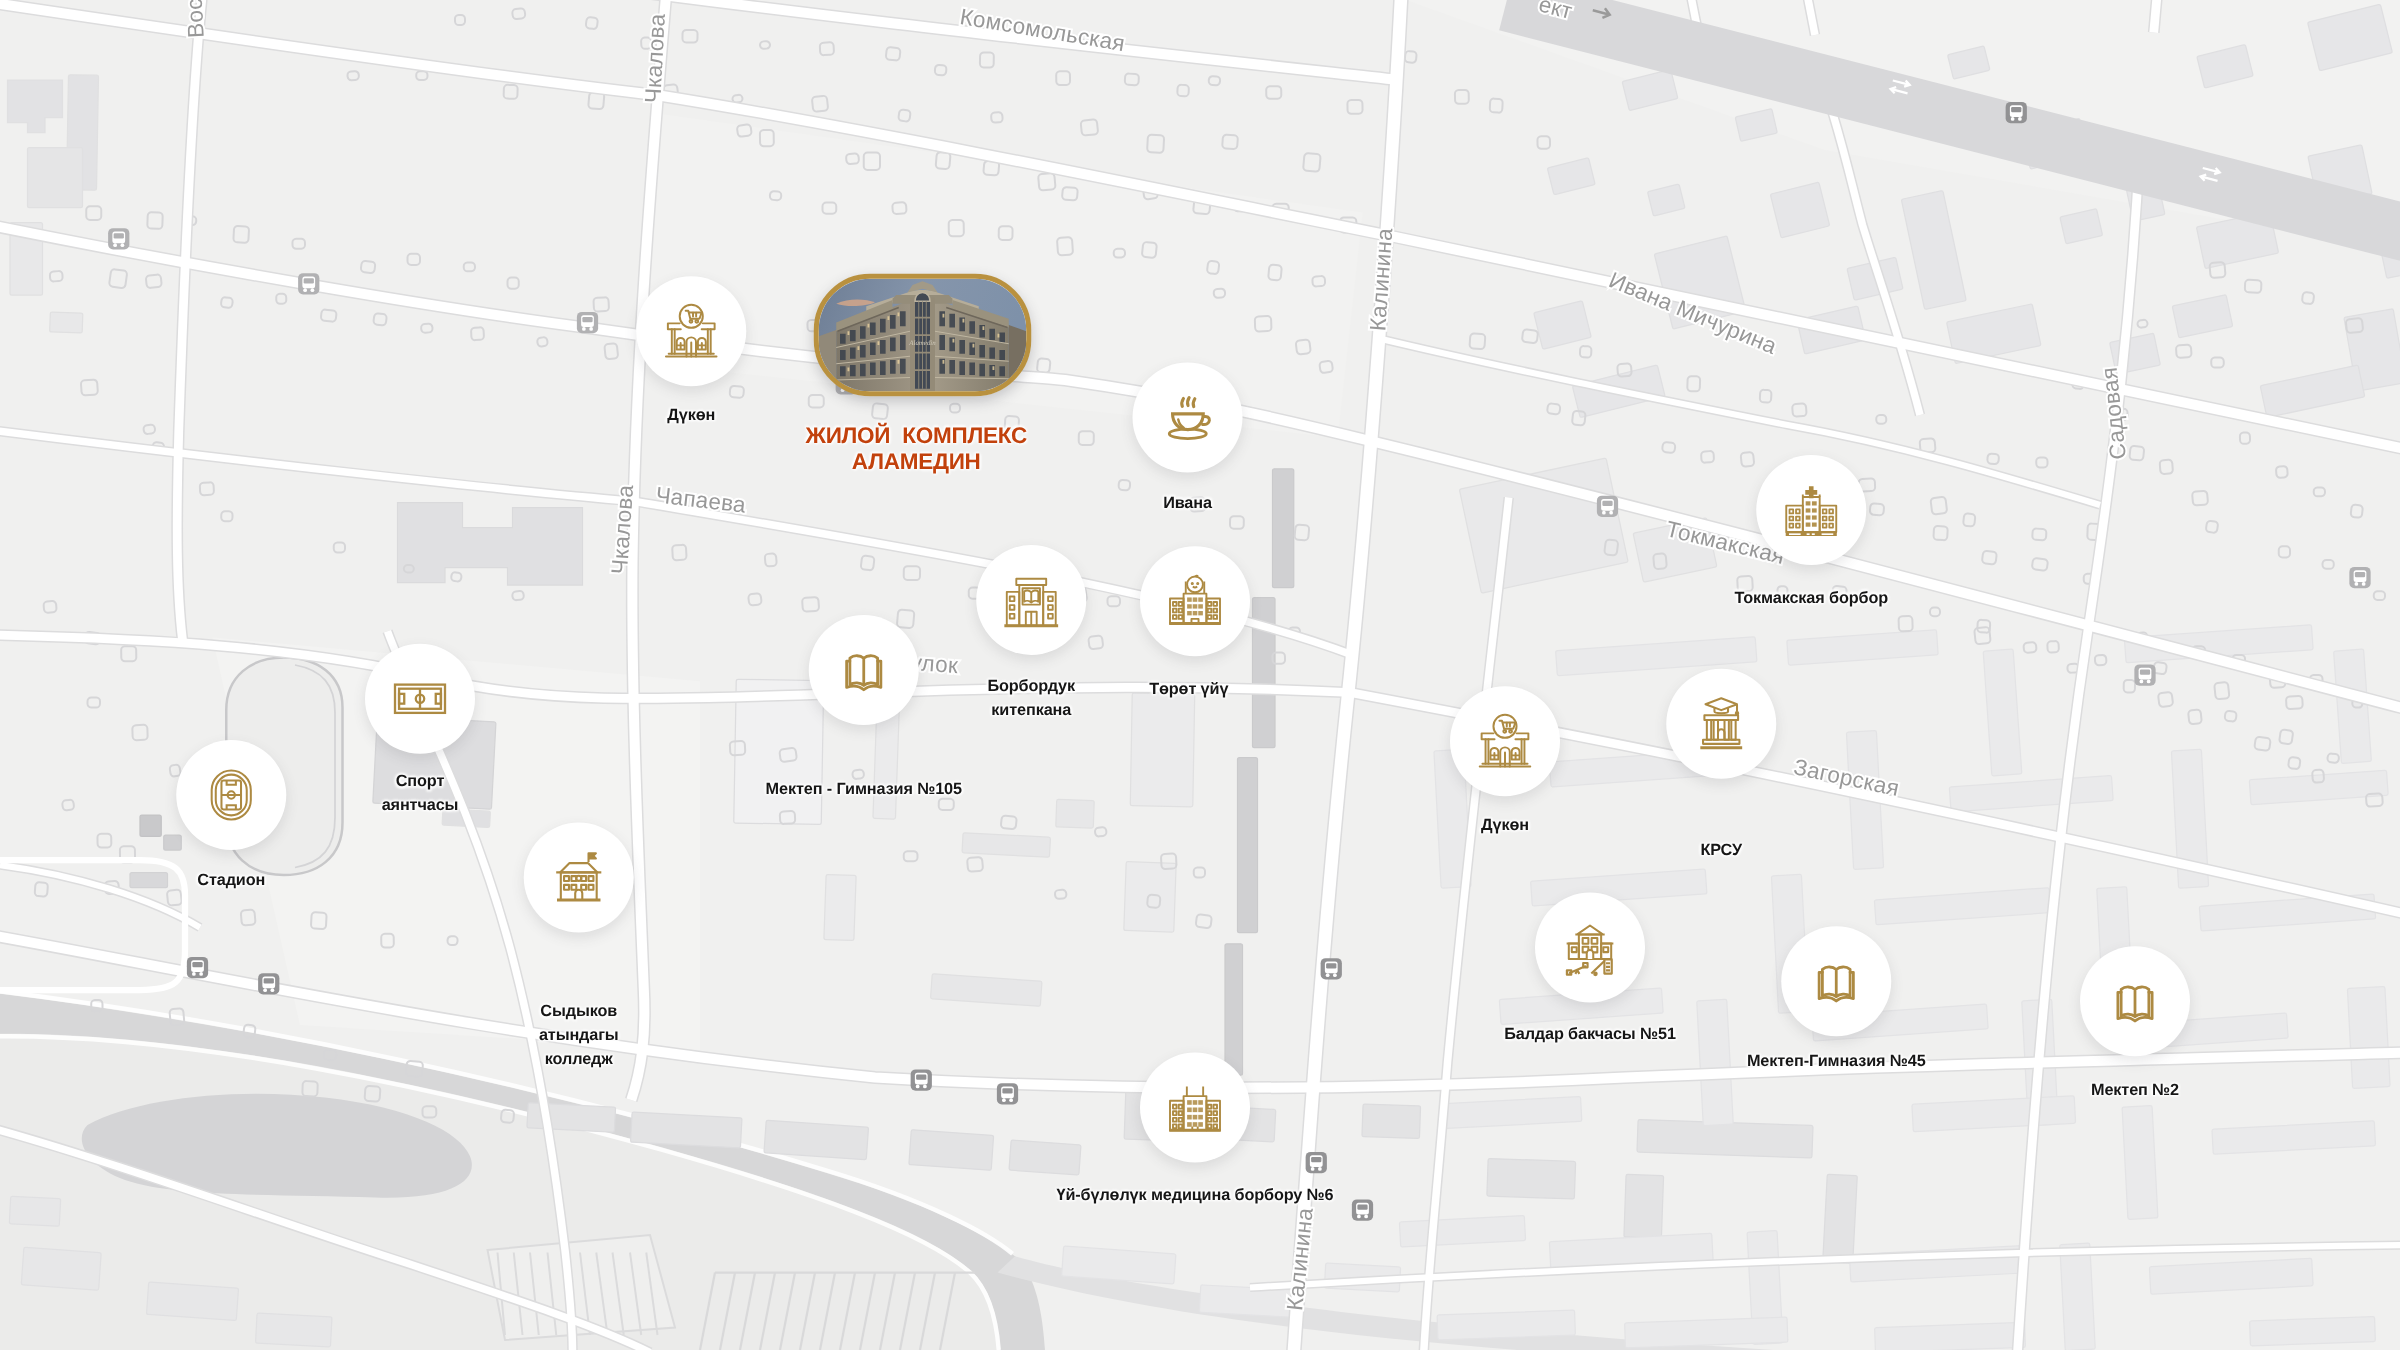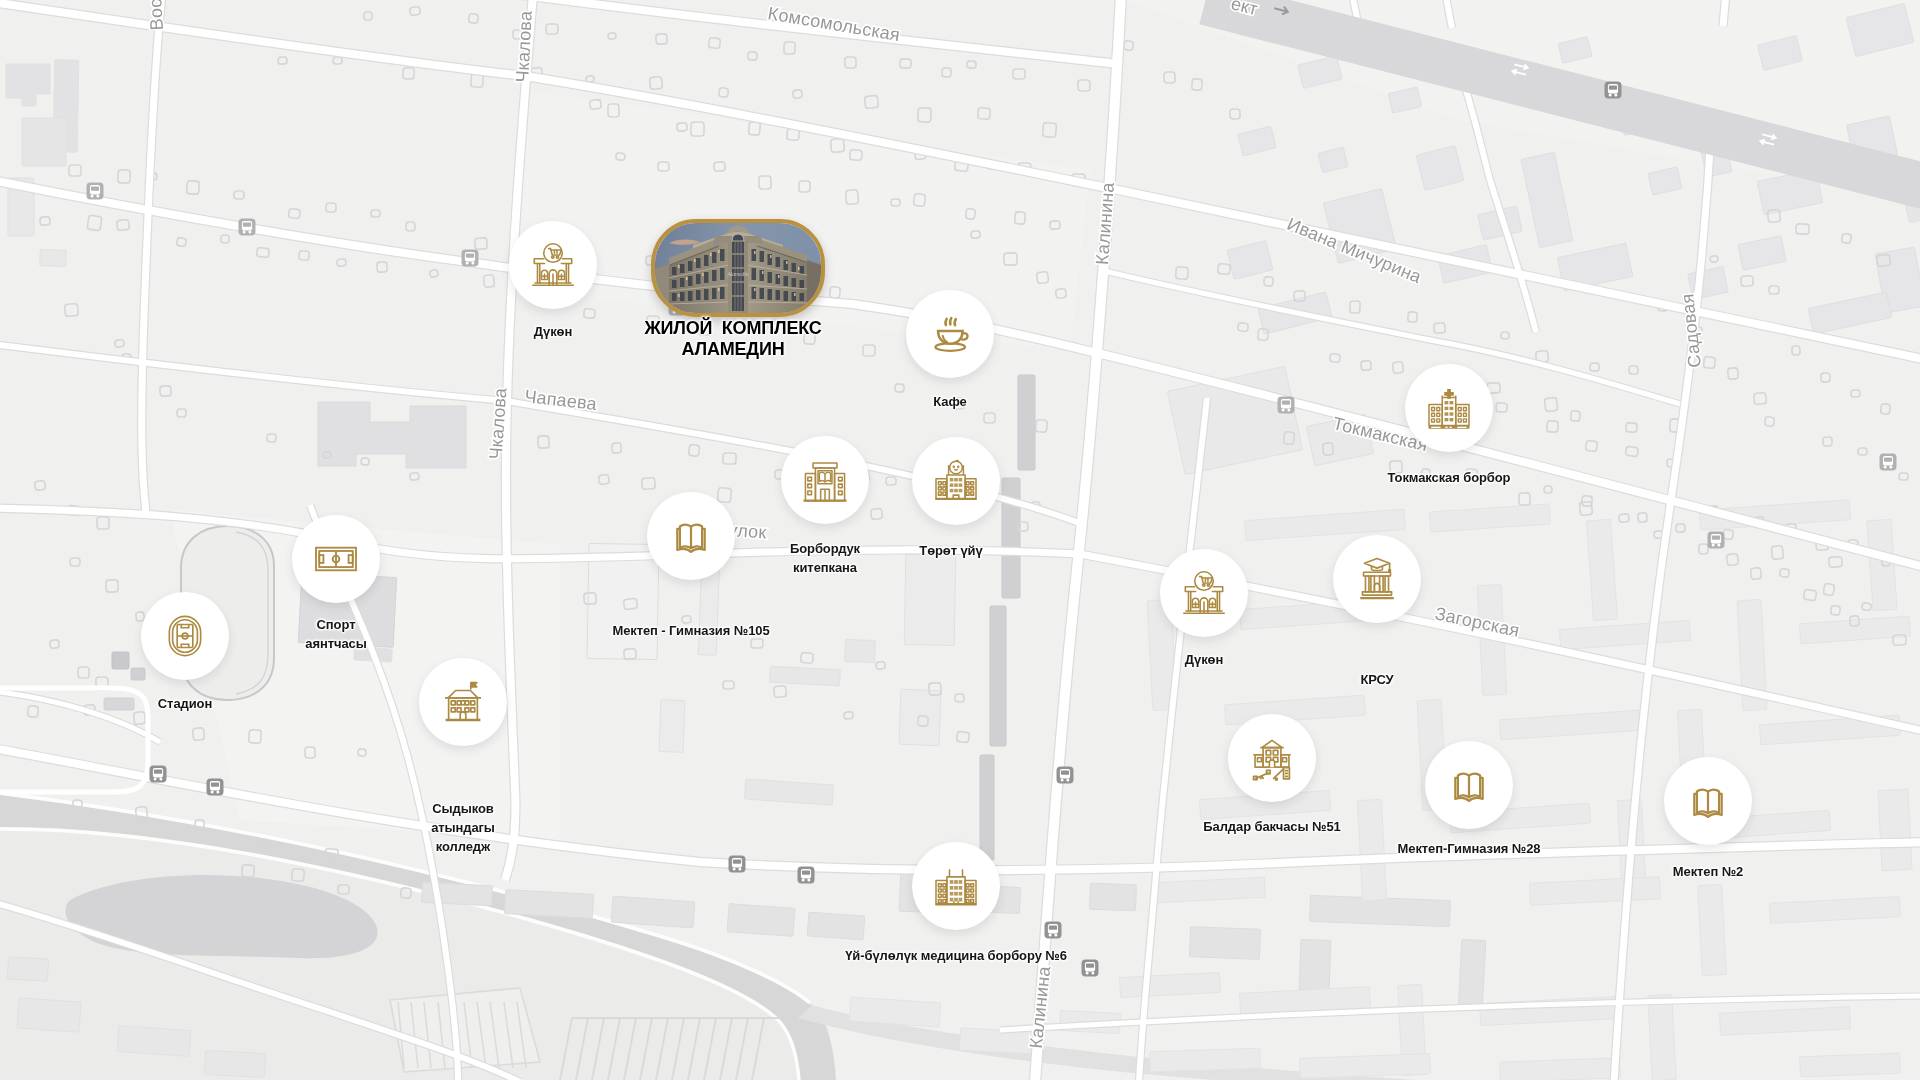--- a/index.html
+++ b/index.html
@@ -1,18 +1,18 @@
 <!DOCTYPE html>
 <html><head><meta charset="utf-8"><title>map</title><style>
 html,body{margin:0;padding:0;}
 #map{position:relative;width:1920px;height:1080px;overflow:hidden;background:#f0f0ef;font-family:"Liberation Sans",sans-serif;}
 #base{position:absolute;left:0;top:0;}
 .circ{position:absolute;width:88px;height:88px;border-radius:50%;background:#fff;box-shadow:0 4px 10px rgba(70,70,80,0.13);display:flex;align-items:center;justify-content:center;}
 .plbl{position:absolute;transform:translateX(-50%);text-align:center;font-size:13px;font-weight:bold;color:#161616;line-height:19px;white-space:nowrap;letter-spacing:-0.1px;text-shadow:0 0 2px #fff,0 0 3px #fff,0 0 4px #fff,1px 1px 2px #fff,-1px -1px 2px #fff,1px -1px 2px #fff,-1px 1px 2px #fff;}
-.biglbl{position:absolute;transform:translateX(-50%);text-align:center;font-size:18px;font-weight:bold;color:#000000;line-height:20.5px;white-space:nowrap;letter-spacing:-0.2px;text-shadow:0 0 2px #fff,0 0 3px #fff,0 0 4px #fff,1px 1px 2px #fff,-1px -1px 2px #fff;}
+.biglbl{position:absolute;transform:translateX(-50%);text-align:center;font-size:18px;font-weight:bold;color:#c2410c;line-height:20.5px;white-space:nowrap;letter-spacing:-0.2px;text-shadow:0 0 2px #fff,0 0 3px #fff,0 0 4px #fff,1px 1px 2px #fff,-1px -1px 2px #fff;margin-top:20px;}
 .photo{position:absolute;left:651px;top:219px;width:166px;height:90px;border-radius:45px;border:4px solid #b9913f;overflow:hidden;box-shadow:0 4px 10px rgba(60,60,70,0.25);}
 .photo svg{display:block;margin:-0px;}
 </style></head>
 <body>
 <div id="map">
 <svg id="base" width="1920" height="1080" viewBox="0 0 1920 1080">
 <rect x="0" y="0" width="1920" height="1080" fill="#f0f0ef"></rect>
 <path d="M170,510 L560,545 L560,840 L240,820 Z" fill="#f3f3f2"></path>
 <path d="M1125,0 L1920,0 L1920,200 L1460,120 Z" fill="#f2f2f1"></path>
 <path d="M520,90 L1090,170 L1070,350 L510,290 Z" fill="#f2f2f1"></path>
@@ -755,21 +755,21 @@
 <path d="M23.4,14.2 C22.6,12.2 23.1,10.2 24.2,8.4"></path>
 <path d="M27.6,15 C26.8,13 27.3,11 28.4,9.2"></path>
 <ellipse cx="23.2" cy="35" rx="13.6" ry="3.5" stroke-width="2.1"></ellipse>
 <path d="M12,20.3 h22.6 c0,6.8 -4.6,11.6 -11.3,11.6 c-6.7,0 -11.3,-4.8 -11.3,-11.6 Z" fill="#ffffff"></path>
 <path d="M34.6,22.3 c2.9,-0.5 4.7,0.7 4.5,2.8 c-0.2,2.2 -2.4,3.5 -5,3" stroke-width="2.2"></path>
 <path d="M16.2,24.5 c0.6,2.8 2,4.8 4,6" stroke-width="1.8"></path>
 </g>
       </svg>
     </div>
 
-<div class="plbl" style="left:950px;top:392px">Кафе</div>
+<div class="plbl" style="left:950px;top:392px">Ивана</div>
 
 <div class="circ" style="left:1405px;top:364px">
       <svg width="50" height="50" viewBox="0 0 46 46">
         <g fill="none" stroke="#ad8a42" stroke-width="1.4" stroke-linejoin="round">
 <path d="M21.3,5.6 h3.4 v2.7 h2.7 v3.4 h-2.7 v2.7 h-3.4 v-2.7 h-2.7 v-3.4 h2.7 Z" fill="#ad8a42" stroke="none"></path>
 <path d="M16.8,13.4 v-1.8 M29.2,13.4 v-1.8"></path>
 <rect x="16.8" y="13.4" width="12.4" height="25.8"></rect>
 <rect x="4.6" y="19.8" width="12.2" height="19.4"></rect>
 <rect x="29.2" y="19.8" width="12.2" height="19.4"></rect>
 <g fill="#ad8a42" stroke="none" opacity="0.92">
@@ -1015,21 +1015,21 @@
 
 <div class="circ" style="left:1425px;top:741px">
       <svg width="50" height="50" viewBox="0 0 46 46">
         <g fill="none" stroke="#ad8a42" stroke-width="2.05" stroke-linejoin="round" stroke-linecap="round">
 <path d="M23,14.4 C20.4,12 15.8,11.8 12.8,14.2 V33.8 C15.8,31.9 20.4,32.1 23,34.4 C25.6,32.1 30.2,31.9 33.2,33.8 V14.2 C30.2,11.8 25.6,12 23,14.4 V34.4"></path>
 <path d="M12.8,16.4 H10.4 V35.8 C15,34.3 20,34.9 23,37.6 C26,34.9 31,34.3 35.6,35.8 V16.4 H33.2"></path>
 </g>
       </svg>
     </div>
 
-<div class="plbl" style="left:1469px;top:839px">Мектеп-Гимназия №28</div>
+<div class="plbl" style="left:1469px;top:839px">Мектеп-Гимназия №45</div>
 
 <div class="circ" style="left:1664px;top:757px">
       <svg width="50" height="50" viewBox="0 0 46 46">
         <g fill="none" stroke="#ad8a42" stroke-width="2.05" stroke-linejoin="round" stroke-linecap="round">
 <path d="M23,14.4 C20.4,12 15.8,11.8 12.8,14.2 V33.8 C15.8,31.9 20.4,32.1 23,34.4 C25.6,32.1 30.2,31.9 33.2,33.8 V14.2 C30.2,11.8 25.6,12 23,14.4 V34.4"></path>
 <path d="M12.8,16.4 H10.4 V35.8 C15,34.3 20,34.9 23,37.6 C26,34.9 31,34.3 35.6,35.8 V16.4 H33.2"></path>
 </g>
       </svg>
     </div>
 

